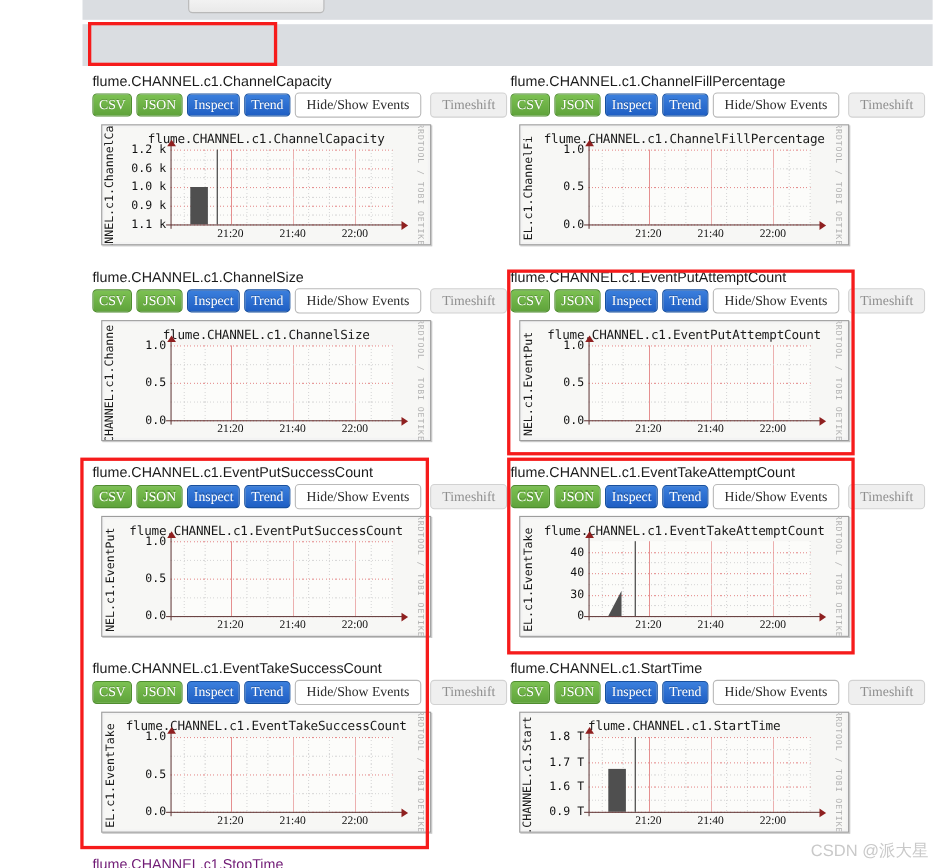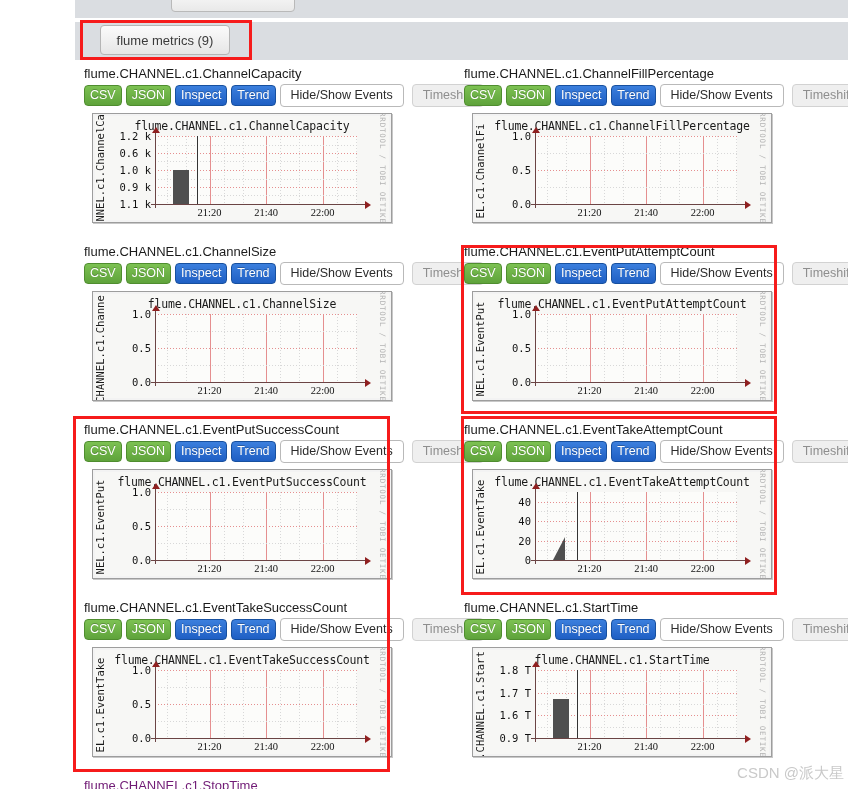--- a/index.html
+++ b/index.html
@@ -44,21 +44,21 @@
   .metric-title {
     font-size:13px; color:#1b1b1b; line-height:15px;
     margin:0 0 3px 4px; white-space:nowrap;
   }
   .btnrow { display:flex; align-items:center; gap:4px; margin-left:4px; }
 
   .b {
     font-size:12.5px; line-height:1; box-sizing:border-box;
     border-radius:4px; display:inline-flex; align-items:center;
     justify-content:center; height:21px; padding:0 5px;
-    font-family:Liberation Sans, sans-serif; cursor:pointer;
+    font-family:Liberation Serif, serif; cursor:pointer;
     white-space:nowrap;
   }
   .b-green {
     background: linear-gradient(#7cc152,#5fa33b);
     border:1px solid #4f8d2f; color:#ffffff;
     text-shadow:0 -1px 0 rgba(0,0,0,.25);
   }
   .b-blue {
     background: linear-gradient(#3b7fdd,#1f5fc4);
     border:1px solid #17509f; color:#ffffff;
@@ -163,23 +163,20 @@
 <body>
 
 <div id="root">
 
   <div class="gray-panel" id="panel-top">
     <div class="partial-btn"></div>
   </div>
 
   <div class="gray-panel" id="panel-tabs"></div>
 
-  <div class="tab-btn">
-    <span>flume metrics (9)</span>
-  </div>
 
   <div class="hl" id="hl-tab"></div>
 
   <div id="metric-container">
       <div class="metric" style="left: 80px; top: 66px;">
         <div class="metric-title">flume.CHANNEL.c1.ChannelCapacity</div>
         <div class="btnrow">
           <div class="b b-green">CSV</div>
           <div class="b b-green">JSON</div>
           <div class="b b-blue">Inspect</div>
@@ -531,21 +528,21 @@
             <div class="arrow-up"></div>
             <div class="arrow-right"></div>
             <div>
               <div class="ytickwrap" style="top: 29.7143px;">
                 <div class="ytick">40</div>
               </div>
               <div class="ytickwrap" style="top: 49.1429px;">
                 <div class="ytick">40</div>
               </div>
               <div class="ytickwrap" style="top: 68.5714px;">
-                <div class="ytick">20</div>
+                <div class="ytick">30</div>
               </div>
               <div class="ytickwrap" style="top: 88px;">
                 <div class="ytick">0</div>
               </div>
             </div>
             <div class="xtick" style="left: 114.54px;">21:20</div>
             <div class="xtick" style="left: 171.1px;">21:40</div>
             <div class="xtick" style="left: 227.66px;">22:00</div>
           </div>
         </div>

